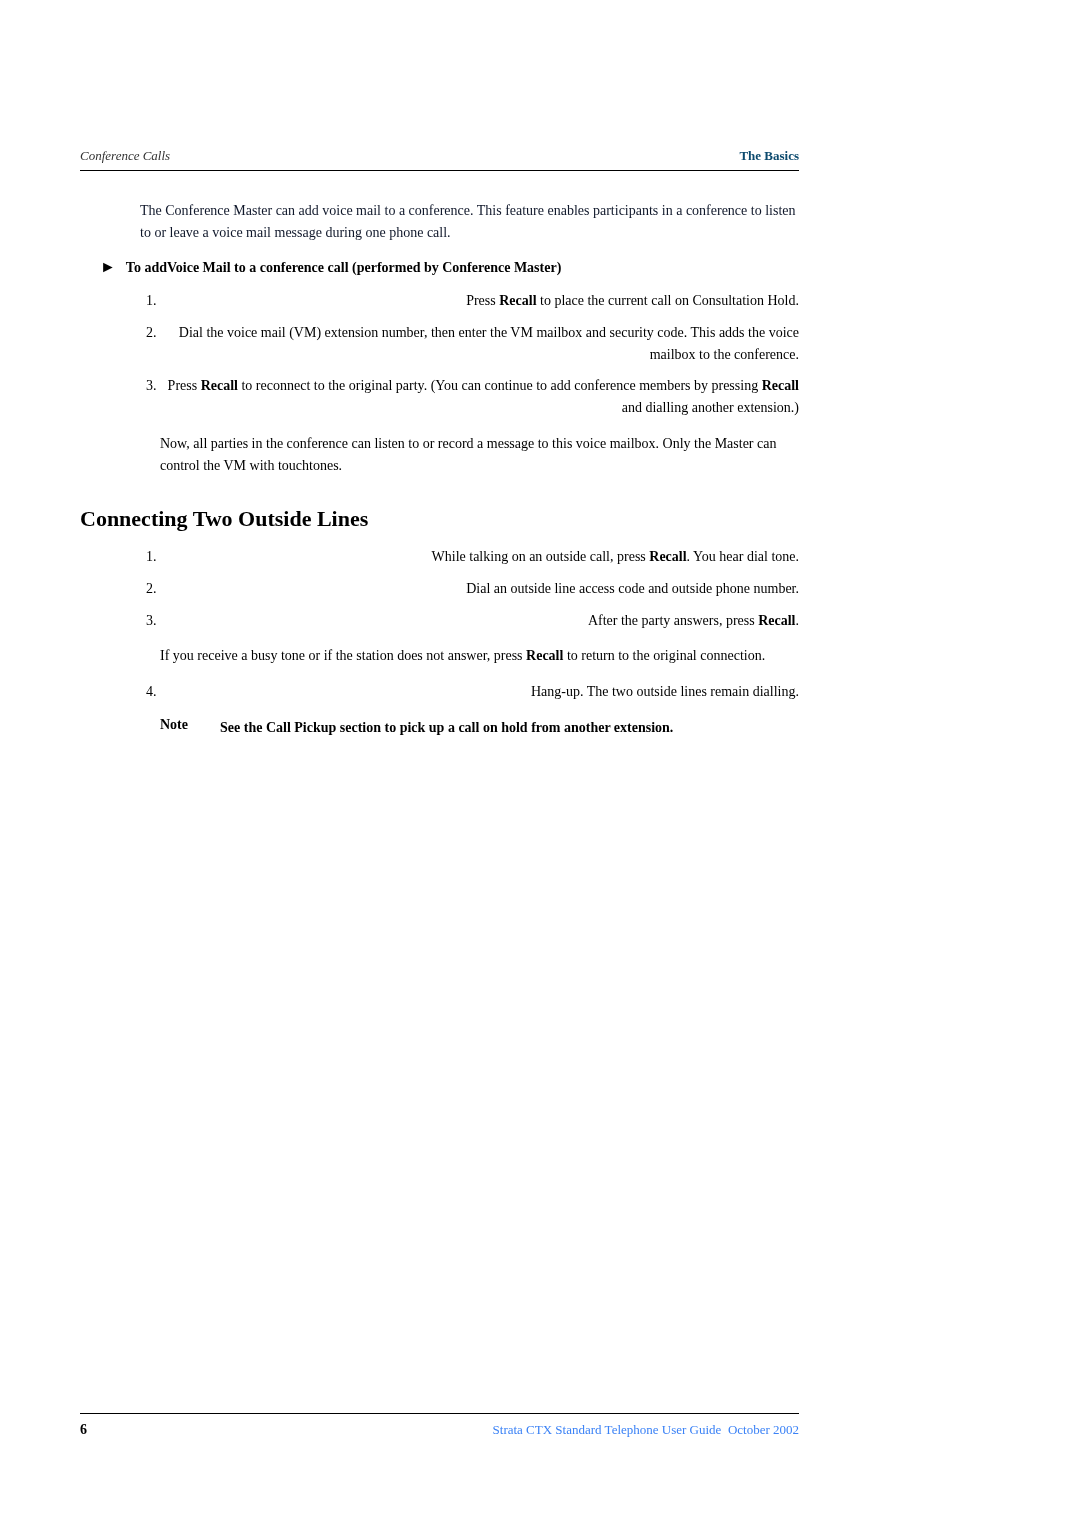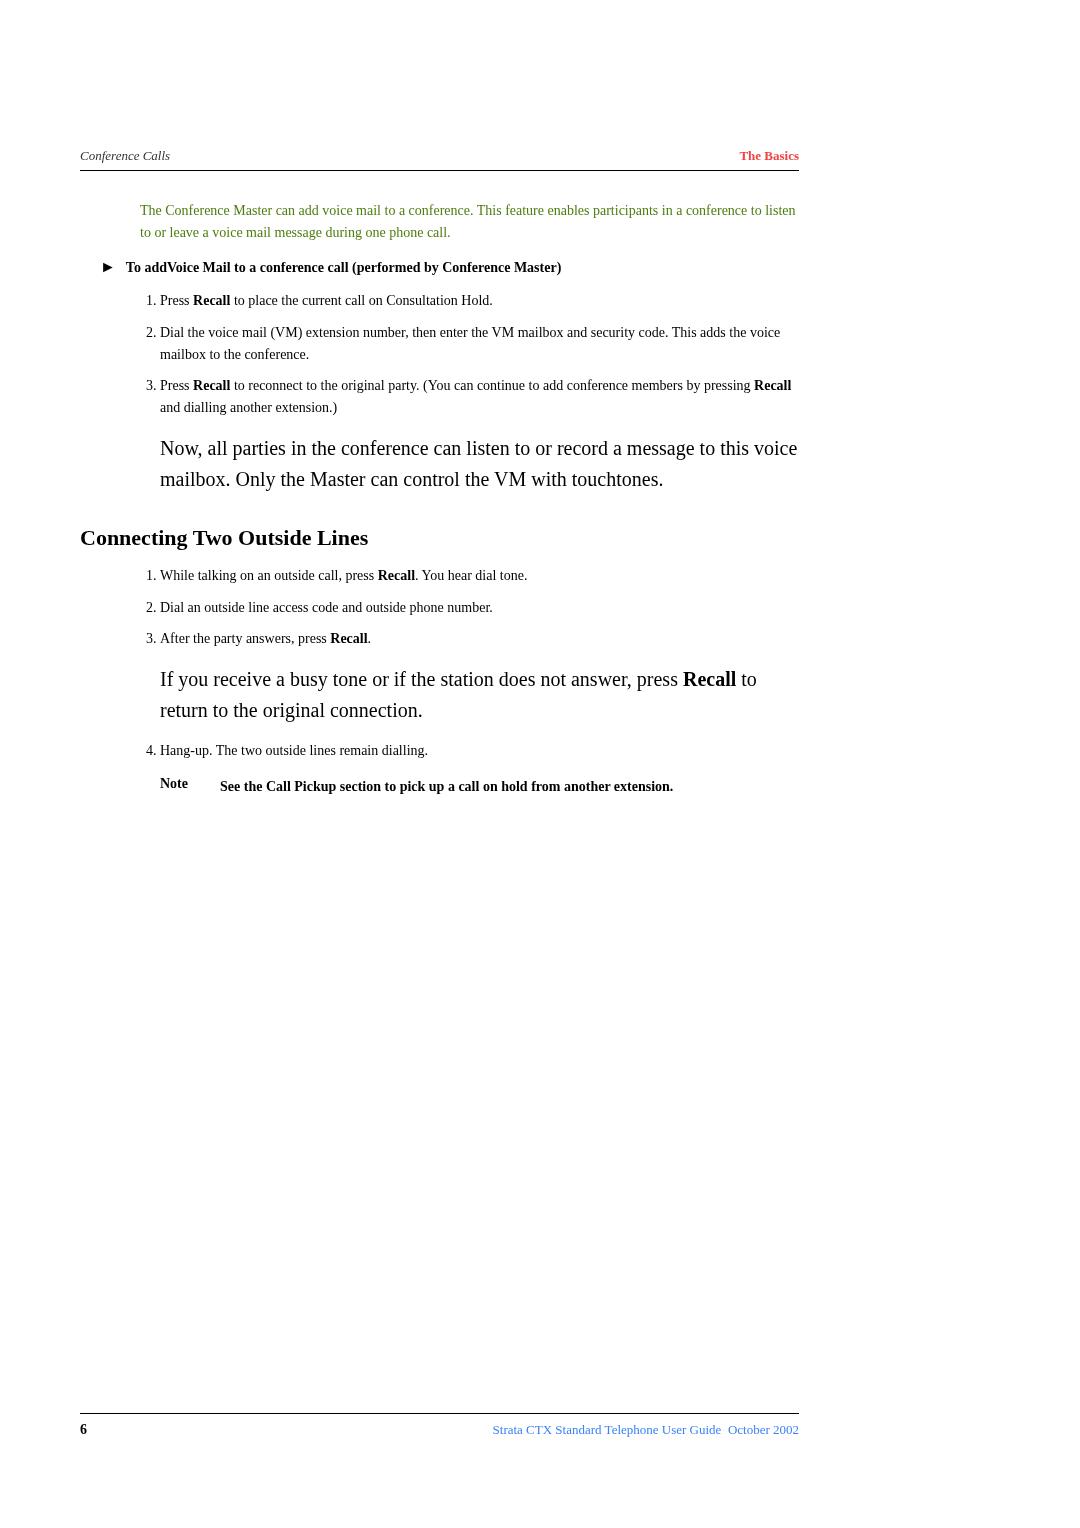--- a/index.html
+++ b/index.html
@@ -41,21 +41,21 @@
 
     .header-left {
       font-style: italic;
       font-size: 13px;
       color: #333;
     }
 
     .header-right {
       font-weight: bold;
       font-size: 13px;
-      color: #ef4444;
+      color: #0c4a6e;
       text-align: center;
     }
 
     
     .main-content {
       position: absolute;
       top: 200px;
       left: 80px;
       right: 80px;
     }
@@ -67,21 +67,21 @@
       margin-bottom: 14px;
       color: #000;
     }
 
     
     .body-para {
       font-size: 14px;
       line-height: 1.55;
       margin-bottom: 14px;
       margin-left: 60px;
-      color: #4d7c0f;
+      color: #0f172a;
     }
 
     
     .procedure-heading {
       display: flex;
       align-items: flex-start;
       margin-bottom: 12px;
       margin-left: 20px;
     }
 
@@ -102,25 +102,26 @@
     .procedure-list {
       margin-left: 80px;
       margin-bottom: 14px;
     }
 
     .procedure-list li {
       font-size: 14px;
       line-height: 1.55;
       margin-bottom: 10px;
       color: #000;
+      text-align: right;
     }
 
     
     .note-para {
-      font-size: 20px;
+      font-size: 14px;
       line-height: 1.55;
       margin-bottom: 14px;
       margin-left: 80px;
       color: #000;
     }
 
     
     .section2 {
       margin-top: 30px;
     }

